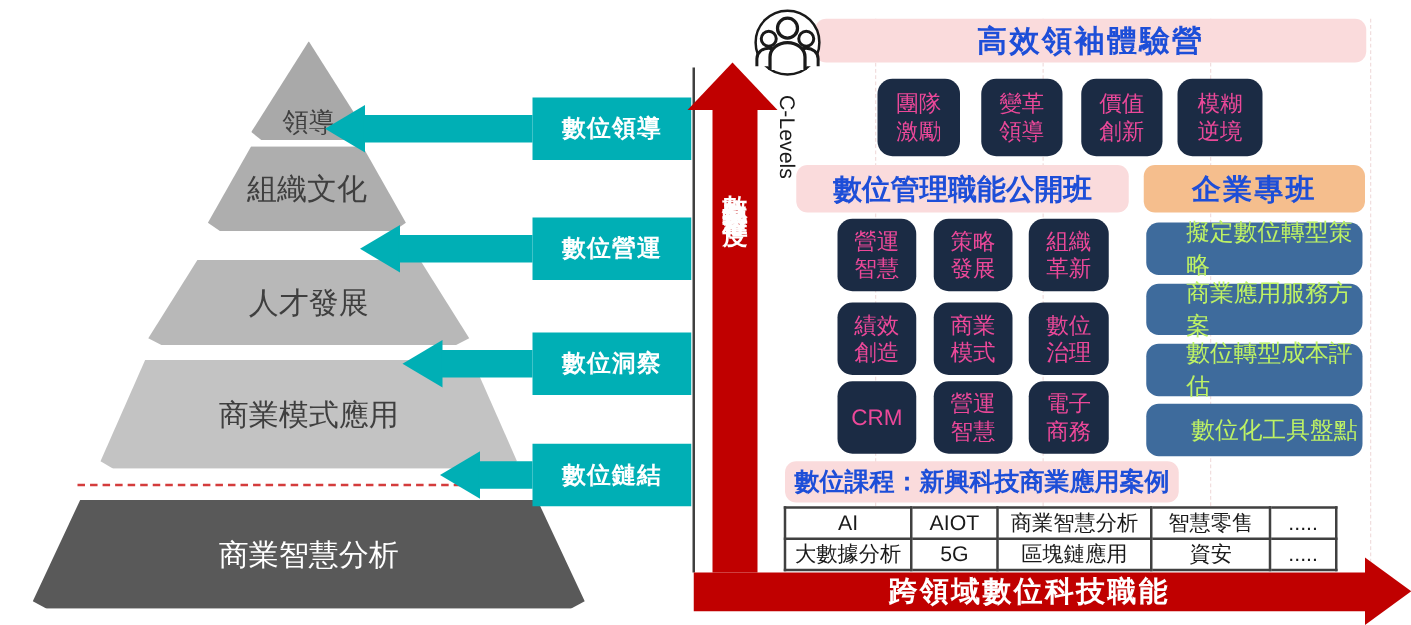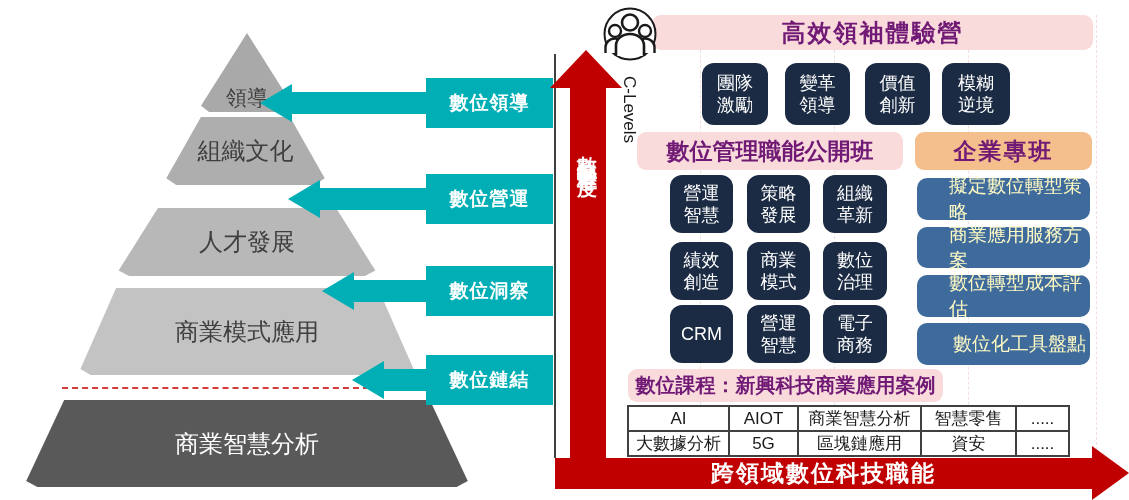--- a/index.html
+++ b/index.html
@@ -47,35 +47,35 @@
         border-top:27px solid transparent; border-bottom:27px solid transparent;
         border-left:37px solid #c00000; }
 
   .c-levels { left:619px; top:76px; width:26px; height:110px; }
   .c-levels span { writing-mode:vertical-rl; font-size:17px; color:#1a1a1a; }
 
   
   .guide { width:0; top:15px; height:440px; border-left:1px dashed rgba(214,160,160,0.35); z-index:0; }
 
   .banner { display:flex; align-items:center; justify-content:center; font-weight:bold;
-            color:#701a75; border-radius:9px; z-index:2; }
+            color:#1d4ed8; border-radius:9px; z-index:2; }
   .banner-pink { background:#fadbdc; }
   .banner-orange { background:#f5be8d; }
   .banner-1 { left:652px; top:15px;  width:441px; height:35px; font-size:24px; letter-spacing:2px; }
   .banner-2 { left:637px; top:132px; width:266px; height:38px; font-size:23px; }
   .banner-3 { left:915px; top:132px; width:177px; height:38px; font-size:23px; letter-spacing:2px; }
   .banner-4 { left:628px; top:369px; width:315px; height:33px; font-size:20px; }
 
-  .navy-box { background:#1b2b44; color:#ffffff; border-radius:12px; z-index:2;
+  .navy-box { background:#1b2b44; color:#ec4899; border-radius:12px; z-index:2;
               display:flex; align-items:center; justify-content:center; text-align:center;
               font-size:18px; line-height:1.25; }
   .navy-box span { display:inline-block; width:2.3em; line-break:anywhere; word-break:break-all; }
   .navy-row1 { top:63px; height:62px; }
 
-  .blue-box { background:#3e6b9c; color:#fef9c3; border-radius:10px; z-index:2;
+  .blue-box { background:#3e6b9c; color:#bef264; border-radius:10px; z-index:2;
               display:flex; align-items:center; justify-content:center;
               font-size:19px; left:917px; width:173px;padding-left:32px; }
 
   .course-table { left:627px; top:405px; z-index:2; border-collapse:collapse; background:#fff; }
   .course-table td { border:2px solid #404040; text-align:center; vertical-align:middle;
                      font-size:17px; color:#1a1a1a; height:24px; padding:0 2px; }
 
   .people-icon { left:601px; top:6px; z-index:3; }
 </style>
 </head>

